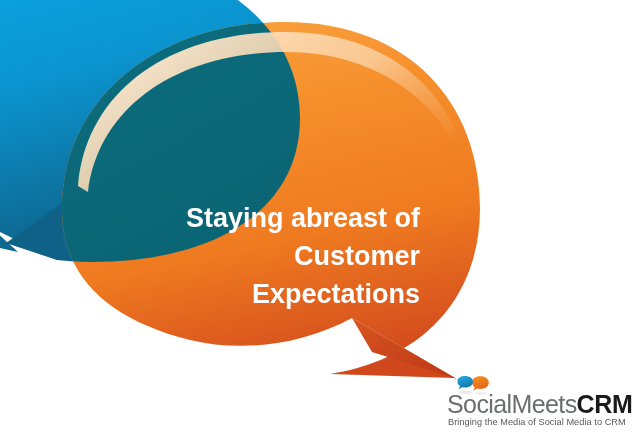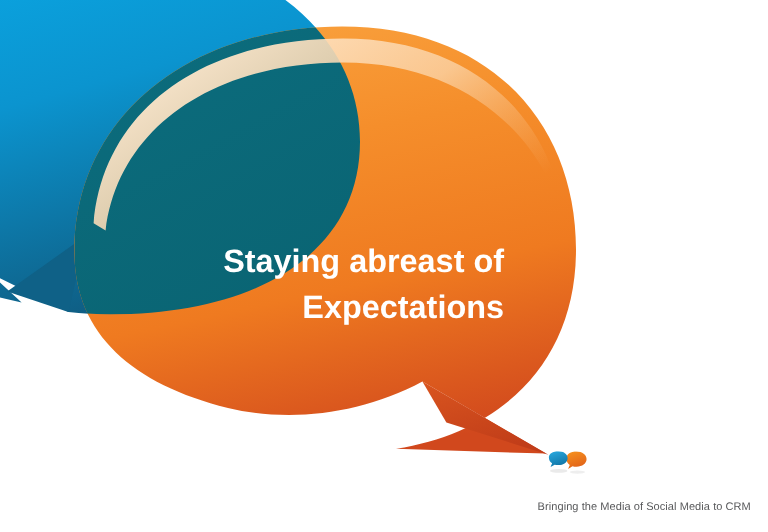--- a/index.html
+++ b/index.html
@@ -177,20 +177,21 @@
       <path d="M 78,186
                C 86,92 168,32 286,32
                C 398,32 468,104 472,200
                C 462,120 392,52 286,52
                C 176,52 98,108 88,192 Z" fill="url(#glossGrad)"></path>
     </g>
   </svg>
 
   <div id="title-block">
     <span class="title-line title-line-1">Staying abreast of</span>
+    <span class="title-line title-line-2">Customer</span>
     <span class="title-line title-line-3">Expectations</span>
   </div>
 
   <div id="logo">
     <svg id="logo-mark" viewBox="0 0 40 22" xmlns="http://www.w3.org/2000/svg">
       <defs>
         <linearGradient id="lgOrange" x1="0" y1="0" x2="0.4" y2="1">
           <stop offset="0%" stop-color="#f7941e"></stop>
           <stop offset="100%" stop-color="#e2641a"></stop>
         </linearGradient>
@@ -203,16 +204,17 @@
         <path d="M 16,6 C 16,2.4 19.6,0.2 24.4,0.2 C 29.2,0.2 32.8,2.8 32.8,6.6
                  C 32.8,10.4 29.2,13 24.4,13 C 23.2,13 22.1,12.9 21.1,12.6
                  L 17.4,14.8 L 18.8,11.4 C 17,10.2 16,8.3 16,6 Z" fill="url(#lgOrange)"></path>
         <path d="M 1.4,5.2 C 1.4,2 4.7,0 9.2,0 C 13.7,0 17,2.3 17,5.8
                  C 17,9.2 13.7,11.6 9.2,11.6 C 8.1,11.6 7.1,11.5 6.2,11.2
                  L 2.8,13.2 L 4.1,10.1 C 2.4,9 1.4,7.3 1.4,5.2 Z" fill="url(#lgBlue)"></path>
         <ellipse cx="9.6" cy="16.4" rx="7.2" ry="1.5" fill="#d9d9d9" opacity="0.55"></ellipse>
         <ellipse cx="25.2" cy="17.4" rx="6.4" ry="1.3" fill="#d9d9d9" opacity="0.45"></ellipse>
       </g>
     </svg>
+    <div id="logo-word"><span class="word-light">SocialMeets</span><span class="word-bold">CRM</span></div>
     <div id="logo-tagline">Bringing the Media of Social Media to CRM</div>
   </div>
 
 </div>
 
 </body></html>

